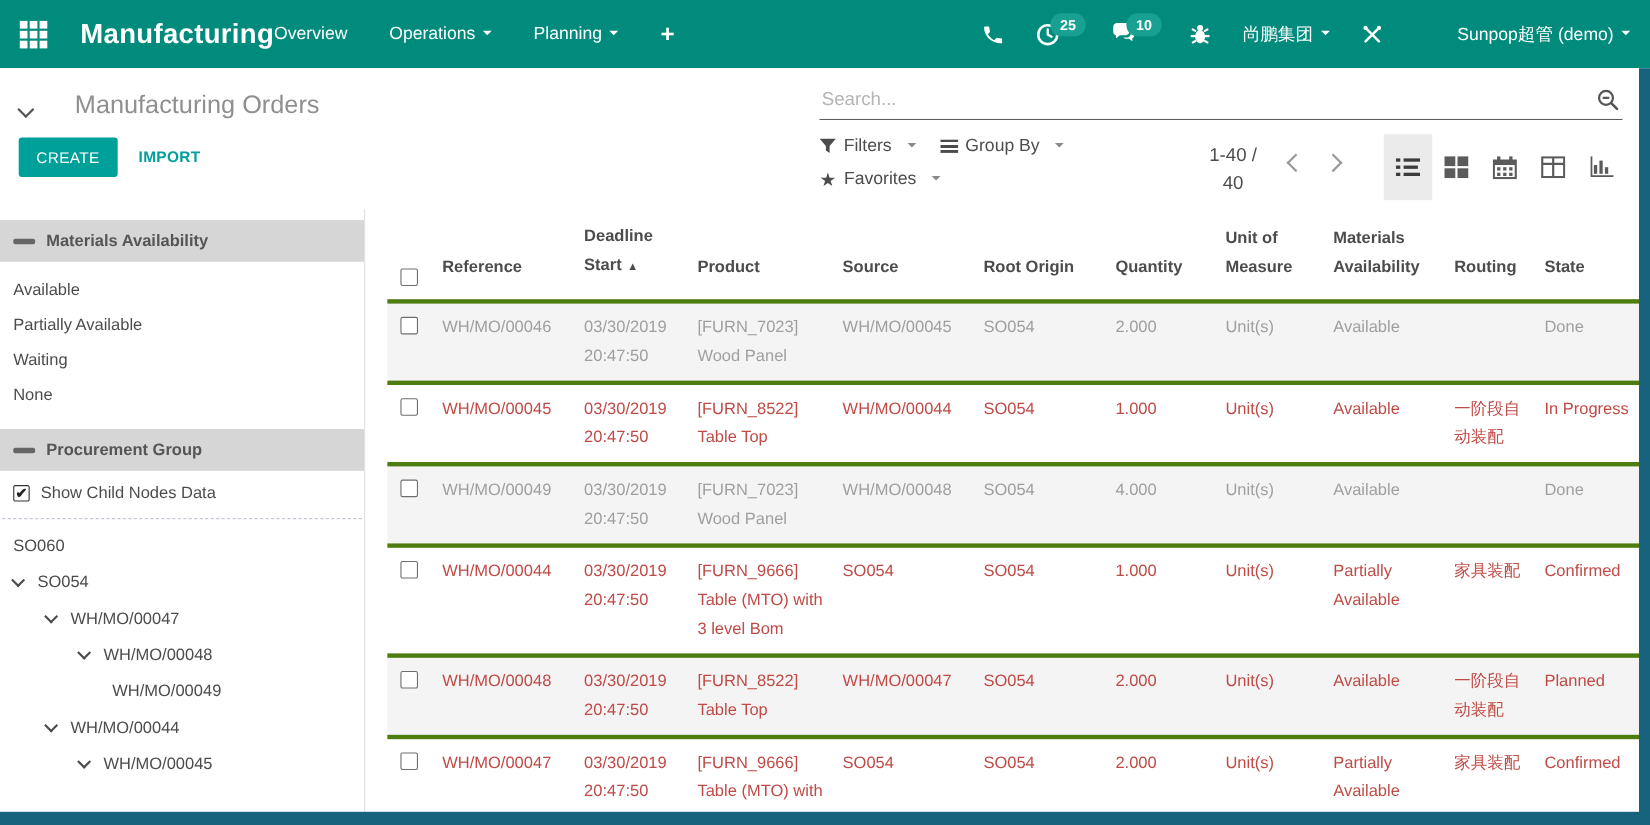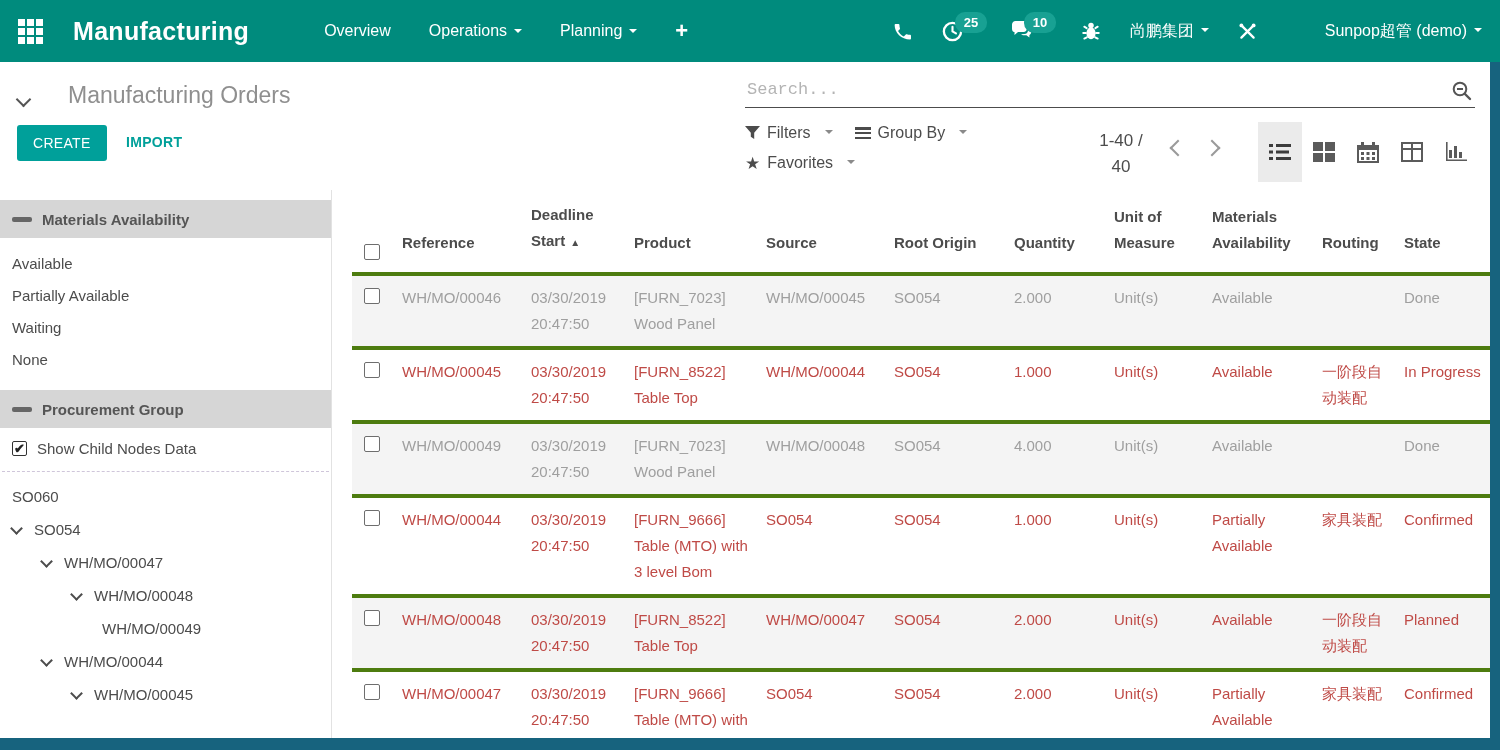--- a/index.html
+++ b/index.html
@@ -11,21 +11,21 @@
   }
   
   .navbar {
     position:absolute; top:0; left:0; width:1500px; height:62px;
     background:#008b7d; color:#fff; display:flex; align-items:center;
     padding:0 18px;
   }
   .apps-icon { display:grid; grid-template-columns:repeat(3,7px); grid-gap:2px; cursor:pointer; }
   .apps-icon span { width:7px; height:7px; background:#fff; display:block; }
   .app-title { font-size:25px; font-weight:bold; margin-left:30px; letter-spacing:.3px; }
-  .nav-menus { display:flex; align-items:center; margin-left:75px; gap:38px; font-size:16px; }
+  .nav-menus { display:flex; align-items:center; gap:38px; font-size:16px; }
   .nav-item { cursor:pointer; white-space:nowrap; }
   .caret { display:inline-block; border:4px solid transparent; border-top-color:currentColor; margin-left:7px; vertical-align:middle; margin-top:2px; }
   .nav-plus { font-size:22px; font-weight:bold; margin-left:38px; cursor:pointer; }
   .systray { margin-left:auto; display:flex; align-items:center; gap:28px; font-size:16px; }
   .tray-icon { position:relative; display:flex; align-items:center; cursor:pointer; }
   .badge {
     position:absolute; top:-8px; left:14px; background:#18a193; color:#fff;
     font-size:13px; line-height:13px; padding:4px 9px; border-radius:10px; font-weight:bold;
   }
   .tray-badged { margin-right:18px; }
@@ -36,21 +36,21 @@
   }
   
   .control { position:absolute; top:62px; left:0; width:1500px; height:128px; background:#fff; }
   .bc-caret { position:absolute; left:18px; top:32px; width:11px; height:11px;
     border-right:2.5px solid #555; border-bottom:2.5px solid #555; transform:rotate(45deg); cursor:pointer; }
   .bc-title { position:absolute; left:68px; top:20px; font-size:23px; color:#8f8f8f; }
   .btn-create { position:absolute; left:17px; top:63px; background:#00a09a; color:#fff;
     border:none; font-family:inherit; font-size:14px; font-weight:normal; padding:10px 16px; border-radius:3px; cursor:pointer; letter-spacing:.3px;}
   .btn-import { position:absolute; left:126px; top:72px; color:#00a09a; font-size:14px; font-weight:bold; cursor:pointer; letter-spacing:.3px; }
   .searchbox { position:absolute; left:745px; top:12px; width:730px; border-bottom:1px solid #4c4c4c; }
-  .searchbox input { width:100%; border:none; outline:none; font-family:Liberation Mono, monospace; font-size:17px; padding:6px 30px 8px 2px; color:#4c4c4c; }
+  .searchbox input { width:100%; border:none; outline:none; font-family:Liberation Sans, sans-serif; font-size:17px; padding:6px 30px 8px 2px; color:#4c4c4c; }
   .searchbox input::placeholder { color:#b4b4b4; }
   .search-icon { position:absolute; right:2px; top:6px; }
   .filter-area { position:absolute; left:745px; top:62px; font-size:16px; color:#4c4c4c; }
   .filter-line { display:flex; align-items:center; gap:22px; margin-bottom:12px; }
   .fbtn { display:flex; align-items:center; gap:7px; cursor:pointer; white-space:nowrap;justify-content:flex-end; }
   .fbtn .caret { border-top-color:#8a8a8a; }
   .gb-icon { width:16px; height:12px; background:linear-gradient(#4c4c4c 0 2.5px,transparent 2.5px 4.8px,#4c4c4c 4.8px 7.3px,transparent 7.3px 9.6px,#4c4c4c 9.6px 12px); }
   .star-icon { font-size:17px; color:#4c4c4c; line-height:1; }
   .pager { position:absolute; left:1085px; top:66px; width:72px; text-align:center; font-size:17px; color:#4c4c4c; line-height:26px; }
   .pager-nav { position:absolute; left:1172px; top:80px; display:flex; gap:22px; }

